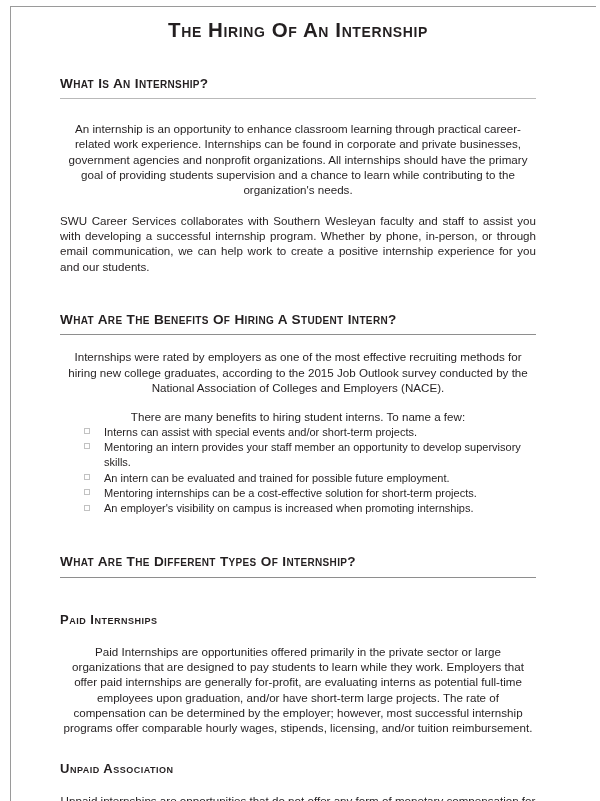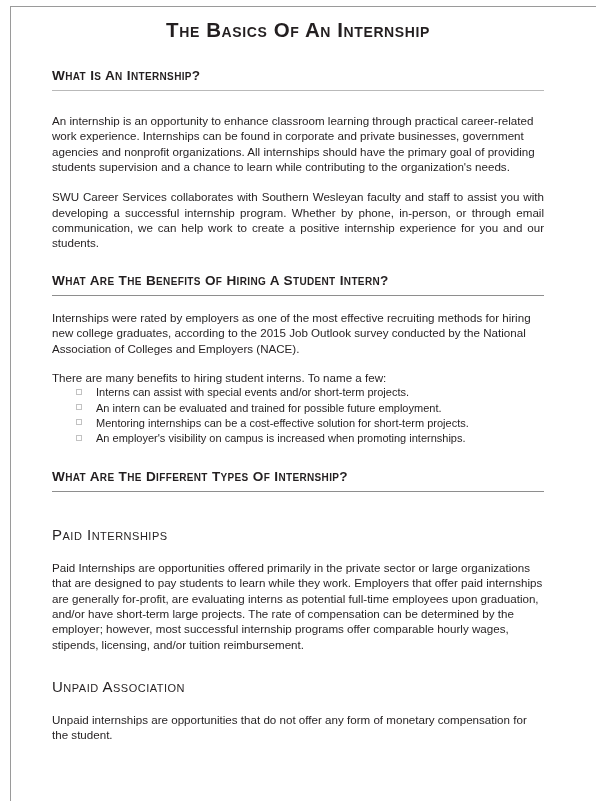--- a/index.html
+++ b/index.html
@@ -56,21 +56,21 @@
     font-size: 20.5px;
     font-weight: bold;
     font-variant: small-caps;
     letter-spacing: 0.6px;
     color: #231f20;
     line-height: 1.1;
   }
 
   
   .section {
-    margin: 0;
+    margin: 8px;
   }
   .section-heading {
     font-size: 13.6px;
     font-weight: bold;
     font-variant: small-caps;
     letter-spacing: 0.35px;
     color: #231f20;
     line-height: 1.15;
     margin: 0;
   }
@@ -78,36 +78,36 @@
     height: 0;
     border-top: 1px solid #b9b9b9;
     margin: 7px 0 0 0;
   }
   .heading-rule.strong {
     border-top: 1px solid #8e8e8e;
   }
 
   
   .sub-heading {
-    font-size: 15px;
-    font-weight: normal;
+    font-size: 13px;
+    font-weight: bold;
     font-variant: small-caps;
     letter-spacing: 0.5px;
     color: #231f20;
     line-height: 1.2;
     margin: 0;
   }
 
   
   p.body {
     font-size: 11.6px;
     line-height: 15.3px;
     color: #231f20;
     margin: 0;
-    text-align: left;
+    text-align: center;
   }
   p.body.justify {
     text-align: justify;
   }
 
   
   ul.bullets {
     list-style: none;
     margin: 0;
     padding: 0;
@@ -140,21 +140,21 @@
 </head>
 <body>
 
 <div id="page">
 
   <div id="page-border-top"></div>
   <div id="page-border-left"></div>
 
   <div id="content">
 
-    <h1 class="doc-title">The Basics Of An Internship</h1>
+    <h1 class="doc-title">The Hiring Of An Internship</h1>
 
     <div class="gap-26"></div>
 
     <div class="section">
       <h2 class="section-heading">What Is An Internship?</h2>
       <div class="heading-rule"></div>
 
       <div class="gap-22"></div>
 
       <p class="body">An internship is an opportunity to enhance classroom learning through practical career-related work experience. Internships can be found in corporate and private businesses, government agencies and nonprofit organizations. All internships should have the primary goal of providing students supervision and a chance to learn while contributing to the organization's needs.</p>
@@ -181,20 +181,24 @@
       <ul class="bullets">
         <li>
           <span class="bullet-box"></span>
           <span>Interns can assist with special events and/or short-term projects.</span>
         </li>
         <li>
           <span class="bullet-box"></span>
         </li>
         <li>
           <span class="bullet-box"></span>
+          <span>Mentoring an intern provides your staff member an opportunity to develop supervisory skills.</span>
+        </li>
+        <li>
+          <span class="bullet-box"></span>
           <span>An intern can be evaluated and trained for possible future employment.</span>
         </li>
         <li>
           <span class="bullet-box"></span>
           <span>Mentoring internships can be a cost-effective solution for short-term projects.</span>
         </li>
         <li>
           <span class="bullet-box"></span>
           <span>An employer's visibility on campus is increased when promoting internships.</span>
         </li>

